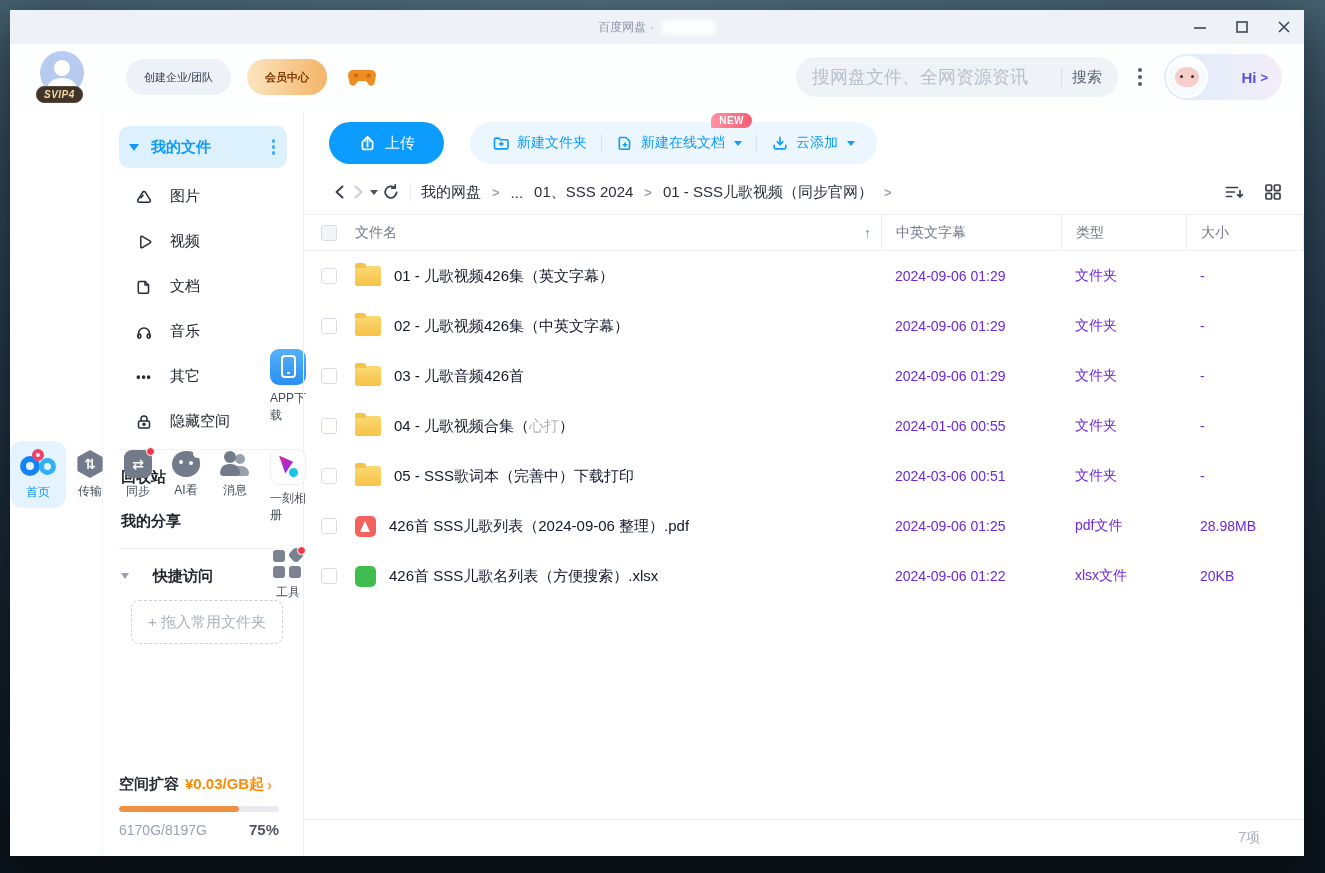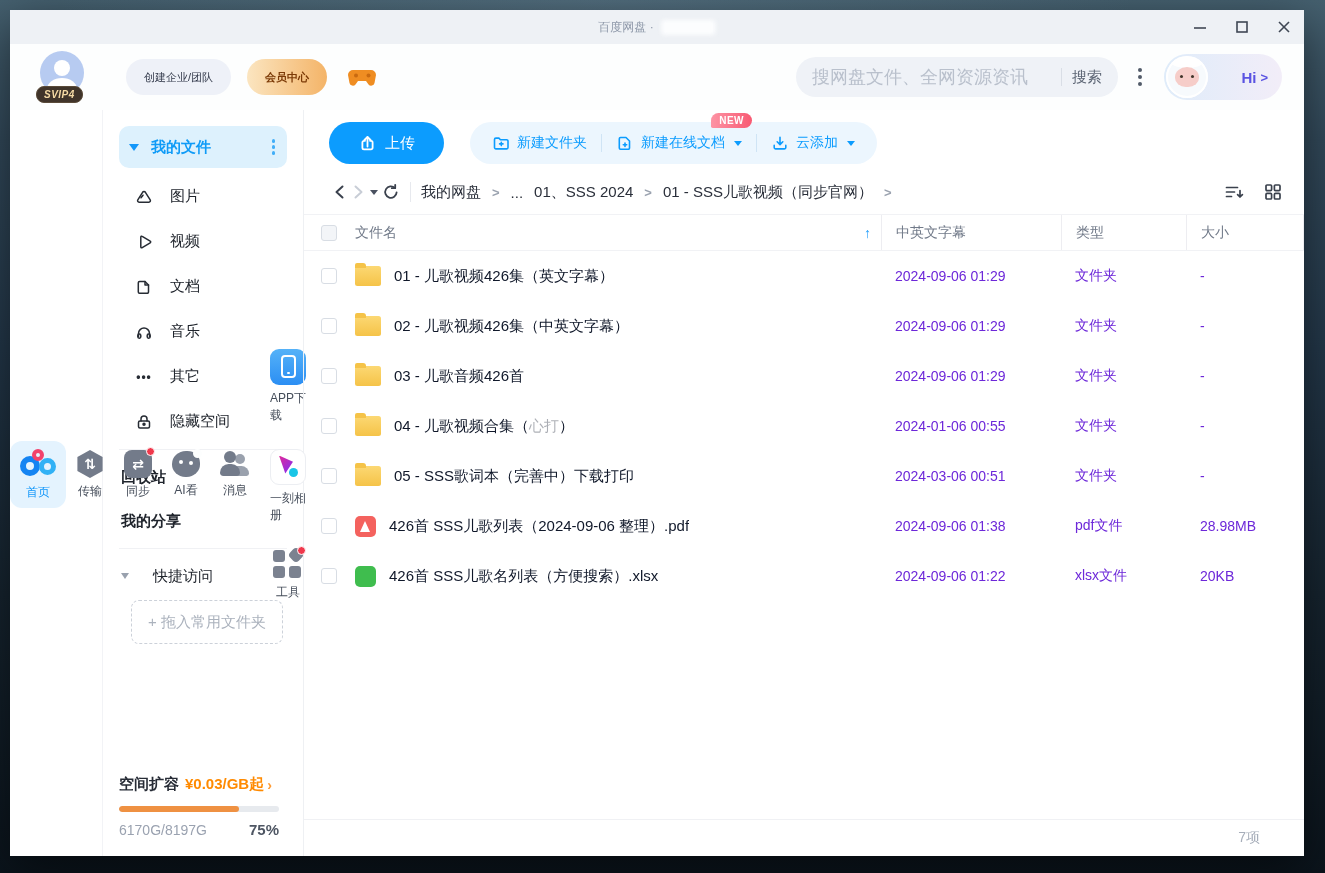--- a/index.html
+++ b/index.html
@@ -109,21 +109,21 @@
   .myfiles-label { color:#0f9bf7; font-weight:bold; font-size:15px; }
   .dots-v { margin-left:auto; display:flex; flex-direction:column; gap:2.5px; cursor:pointer; }
   .dots-v i { width:3.5px; height:3.5px; border-radius:50%; background:#41aef8; }
   .side-item { height:45px; display:flex; align-items:center; gap:17px; padding-left:16px; font-size:15px; color:#20252d; cursor:pointer; }
   .side-item .s-ic { width:18px; height:18px; display:flex; align-items:center; justify-content:center; flex:0 0 auto; }
   .side-item .s-ic svg { stroke:#272c34; stroke-width:1.5; fill:none; stroke-linecap:round; stroke-linejoin:round; }
   .s-bt { font-weight:bold; font-size:13.5px; color:#272c34; }
   .s-more { font-weight:bold; letter-spacing:1px; color:#272c34; font-size:12px; }
   .side-divider { height:1px; background:#f0f1f4; margin:5px 0; }
   .side-strong { height:44px; display:flex; align-items:center; padding-left:2px; font-size:15px; font-weight:bold; color:#20252d; cursor:pointer; }
-  .quick-row { height:44px; display:flex; align-items:center; gap:12px; padding-left:2px; font-size:15px; font-weight:normal; color:#20252d; cursor:pointer;text-align:right; }
+  .quick-row { height:44px; display:flex; align-items:center; gap:12px; padding-left:2px; font-size:15px; font-weight:bold; color:#20252d; cursor:pointer;text-align:right; }
   .drop-zone {
     margin:2px 0 0 12px; width:152px; height:44px; border:1.5px dashed #ccd1d9; border-radius:8px;
     display:flex; align-items:center; justify-content:center; color:#abb2bd; font-size:15px; cursor:pointer;
   }
   .storage { margin-top:auto; }
   .storage-title { display:flex; align-items:center; font-size:15px; font-weight:bold; cursor:pointer; }
   .storage-title .lab { color:#272c36; margin-right:6px; }
   .storage-title .price { color:#ff8a00; }
   .storage-title .chev { color:#ff9b33; font-weight:bold; margin-left:3px; font-size:14px; }
   .progress-track { margin-top:12px; width:160px; height:6px; border-radius:3px; background:#e7eaee; overflow:hidden; }
@@ -545,21 +545,21 @@
   </div>
 
   <div class="frow">
     <div class="col-name">
       <span class="checkbox"></span>
       <span class="row-icon icon-pdf"></span>
       <span class="fname">
         <span>426首 SSS儿歌列表（2024-09-06 整理）.pdf</span><span class="faded"></span><span></span>
       </span>
     </div>
-    <div class="col-time fmeta">2024-09-06 01:38</div>
+    <div class="col-time fmeta">2024-09-06 01:25</div>
     <div class="col-type fmeta">pdf文件</div>
     <div class="col-size fmeta">28.98MB</div>
   </div>
 
   <div class="frow">
     <div class="col-name">
       <span class="checkbox"></span>
       <span class="row-icon icon-xlsx"></span>
       <span class="fname">
         <span>426首 SSS儿歌名列表（方便搜索）.xlsx</span><span class="faded"></span><span></span>

